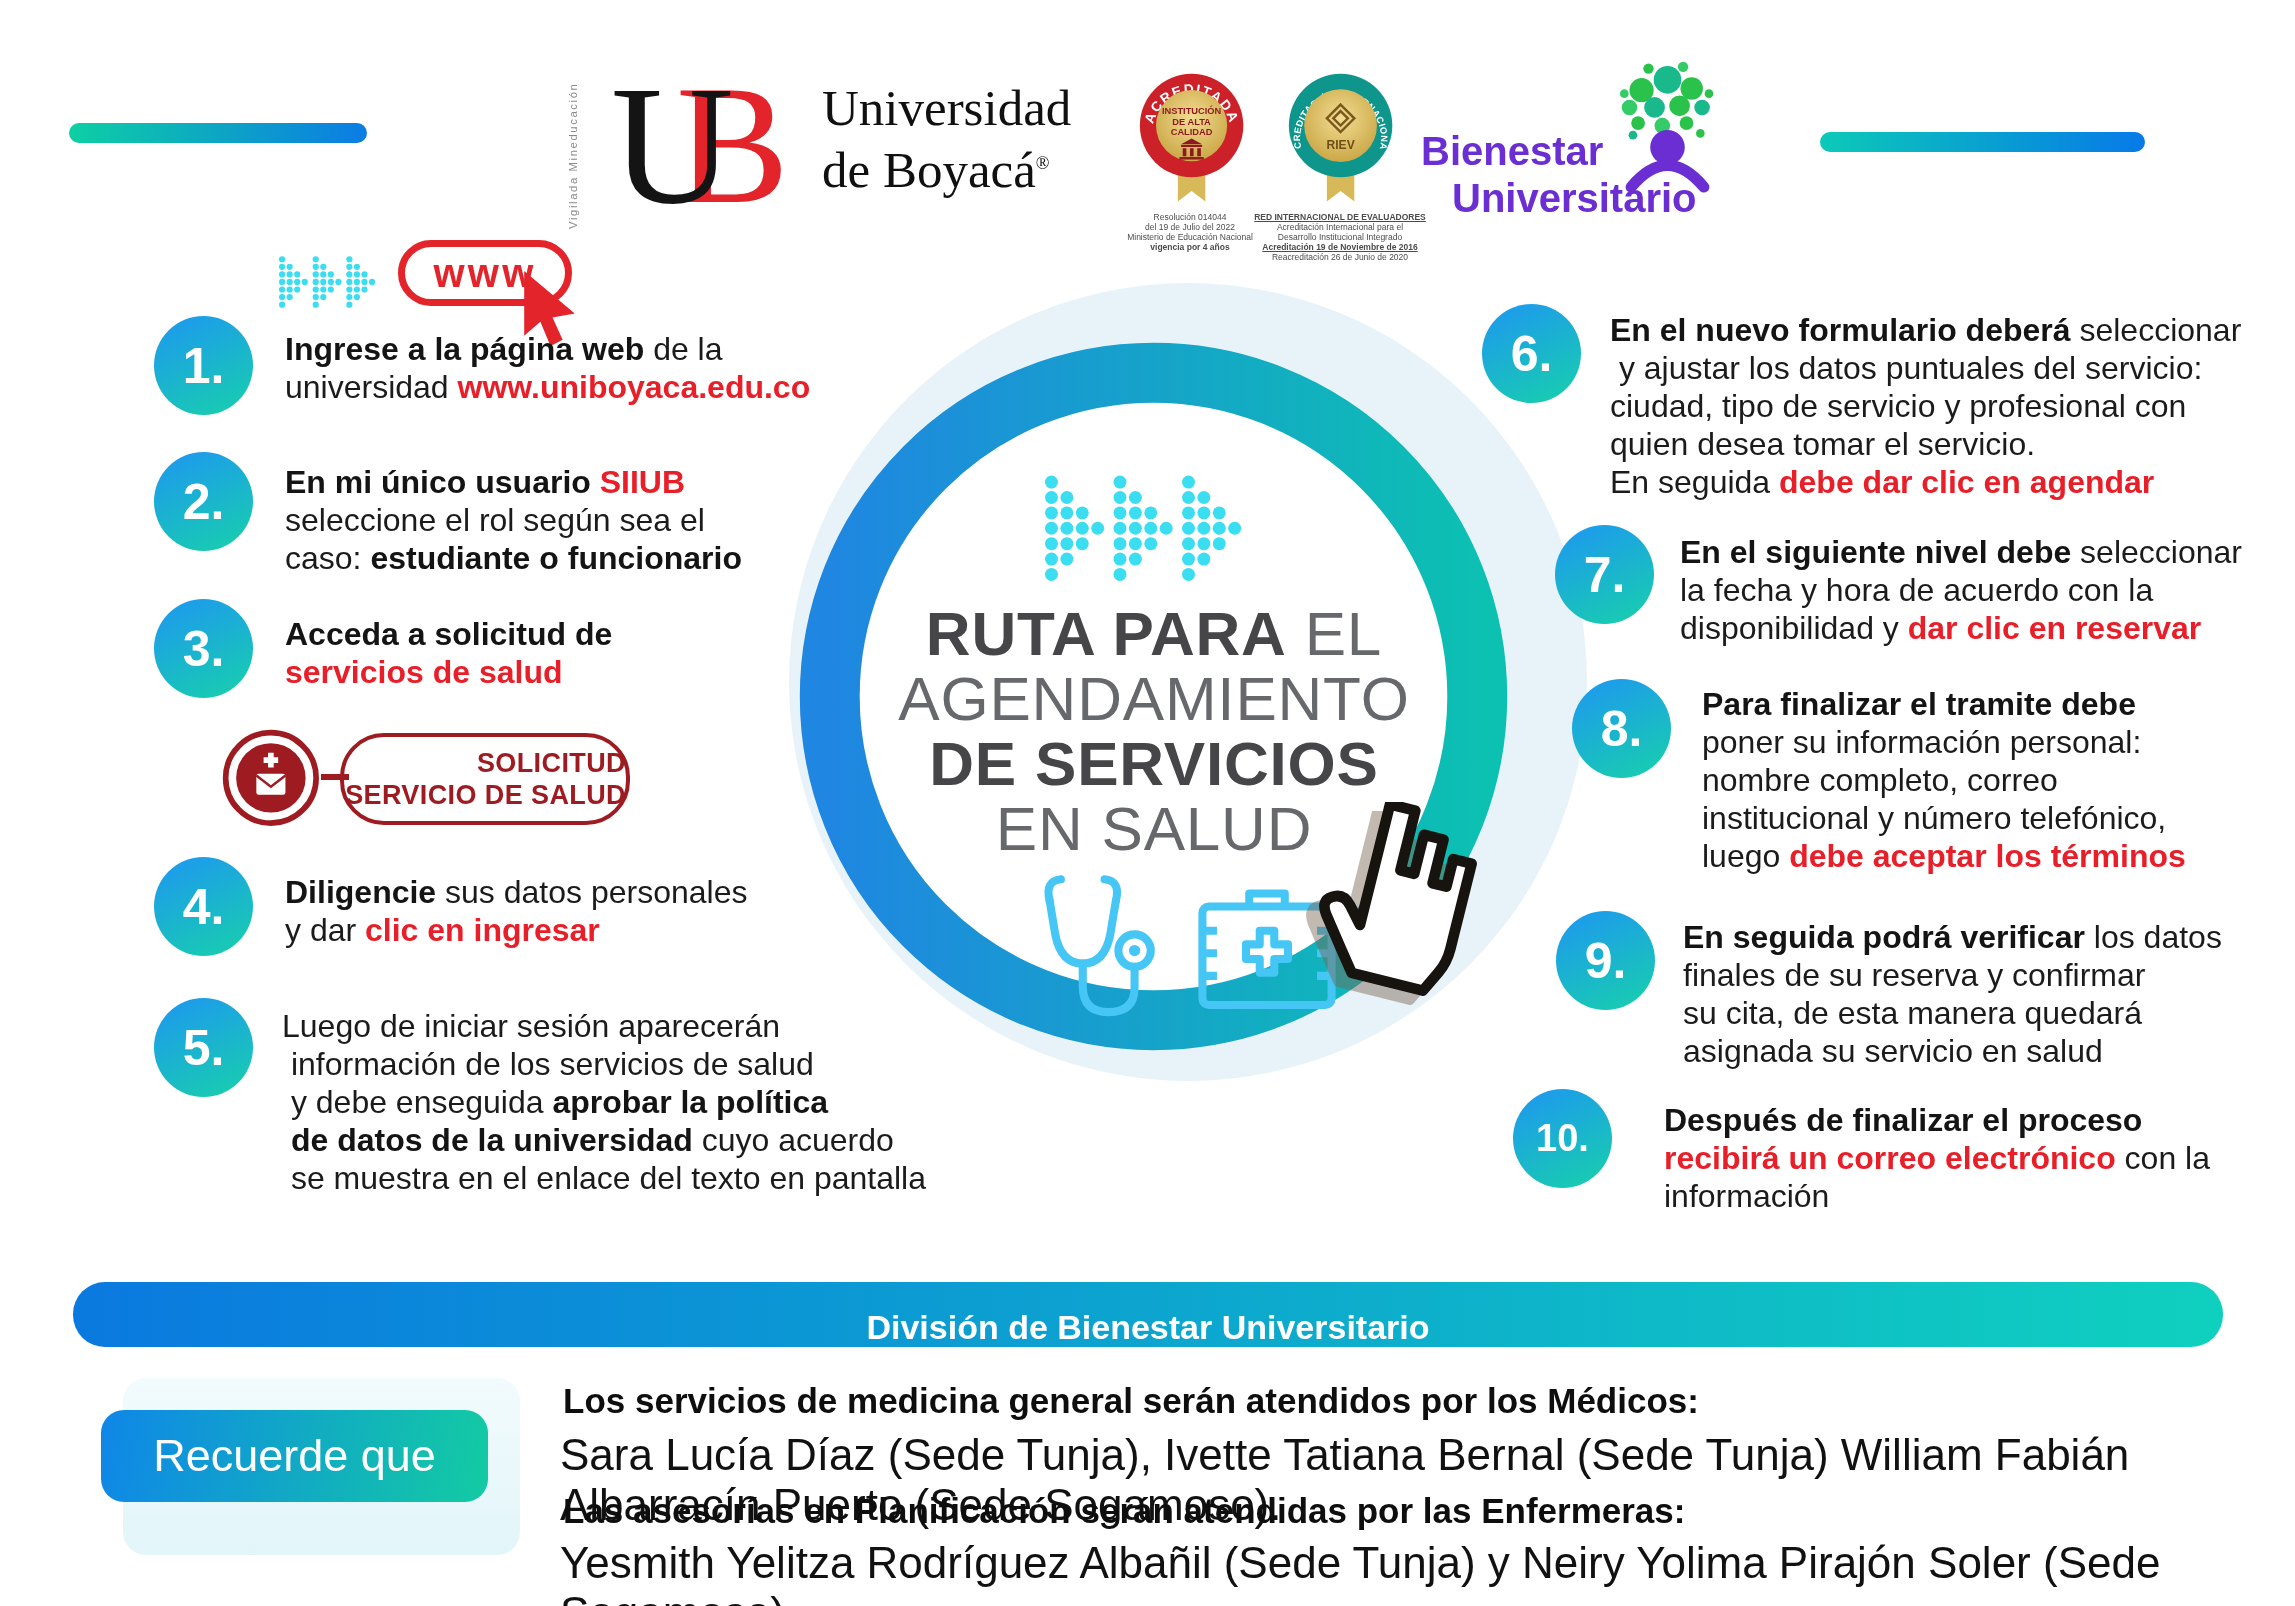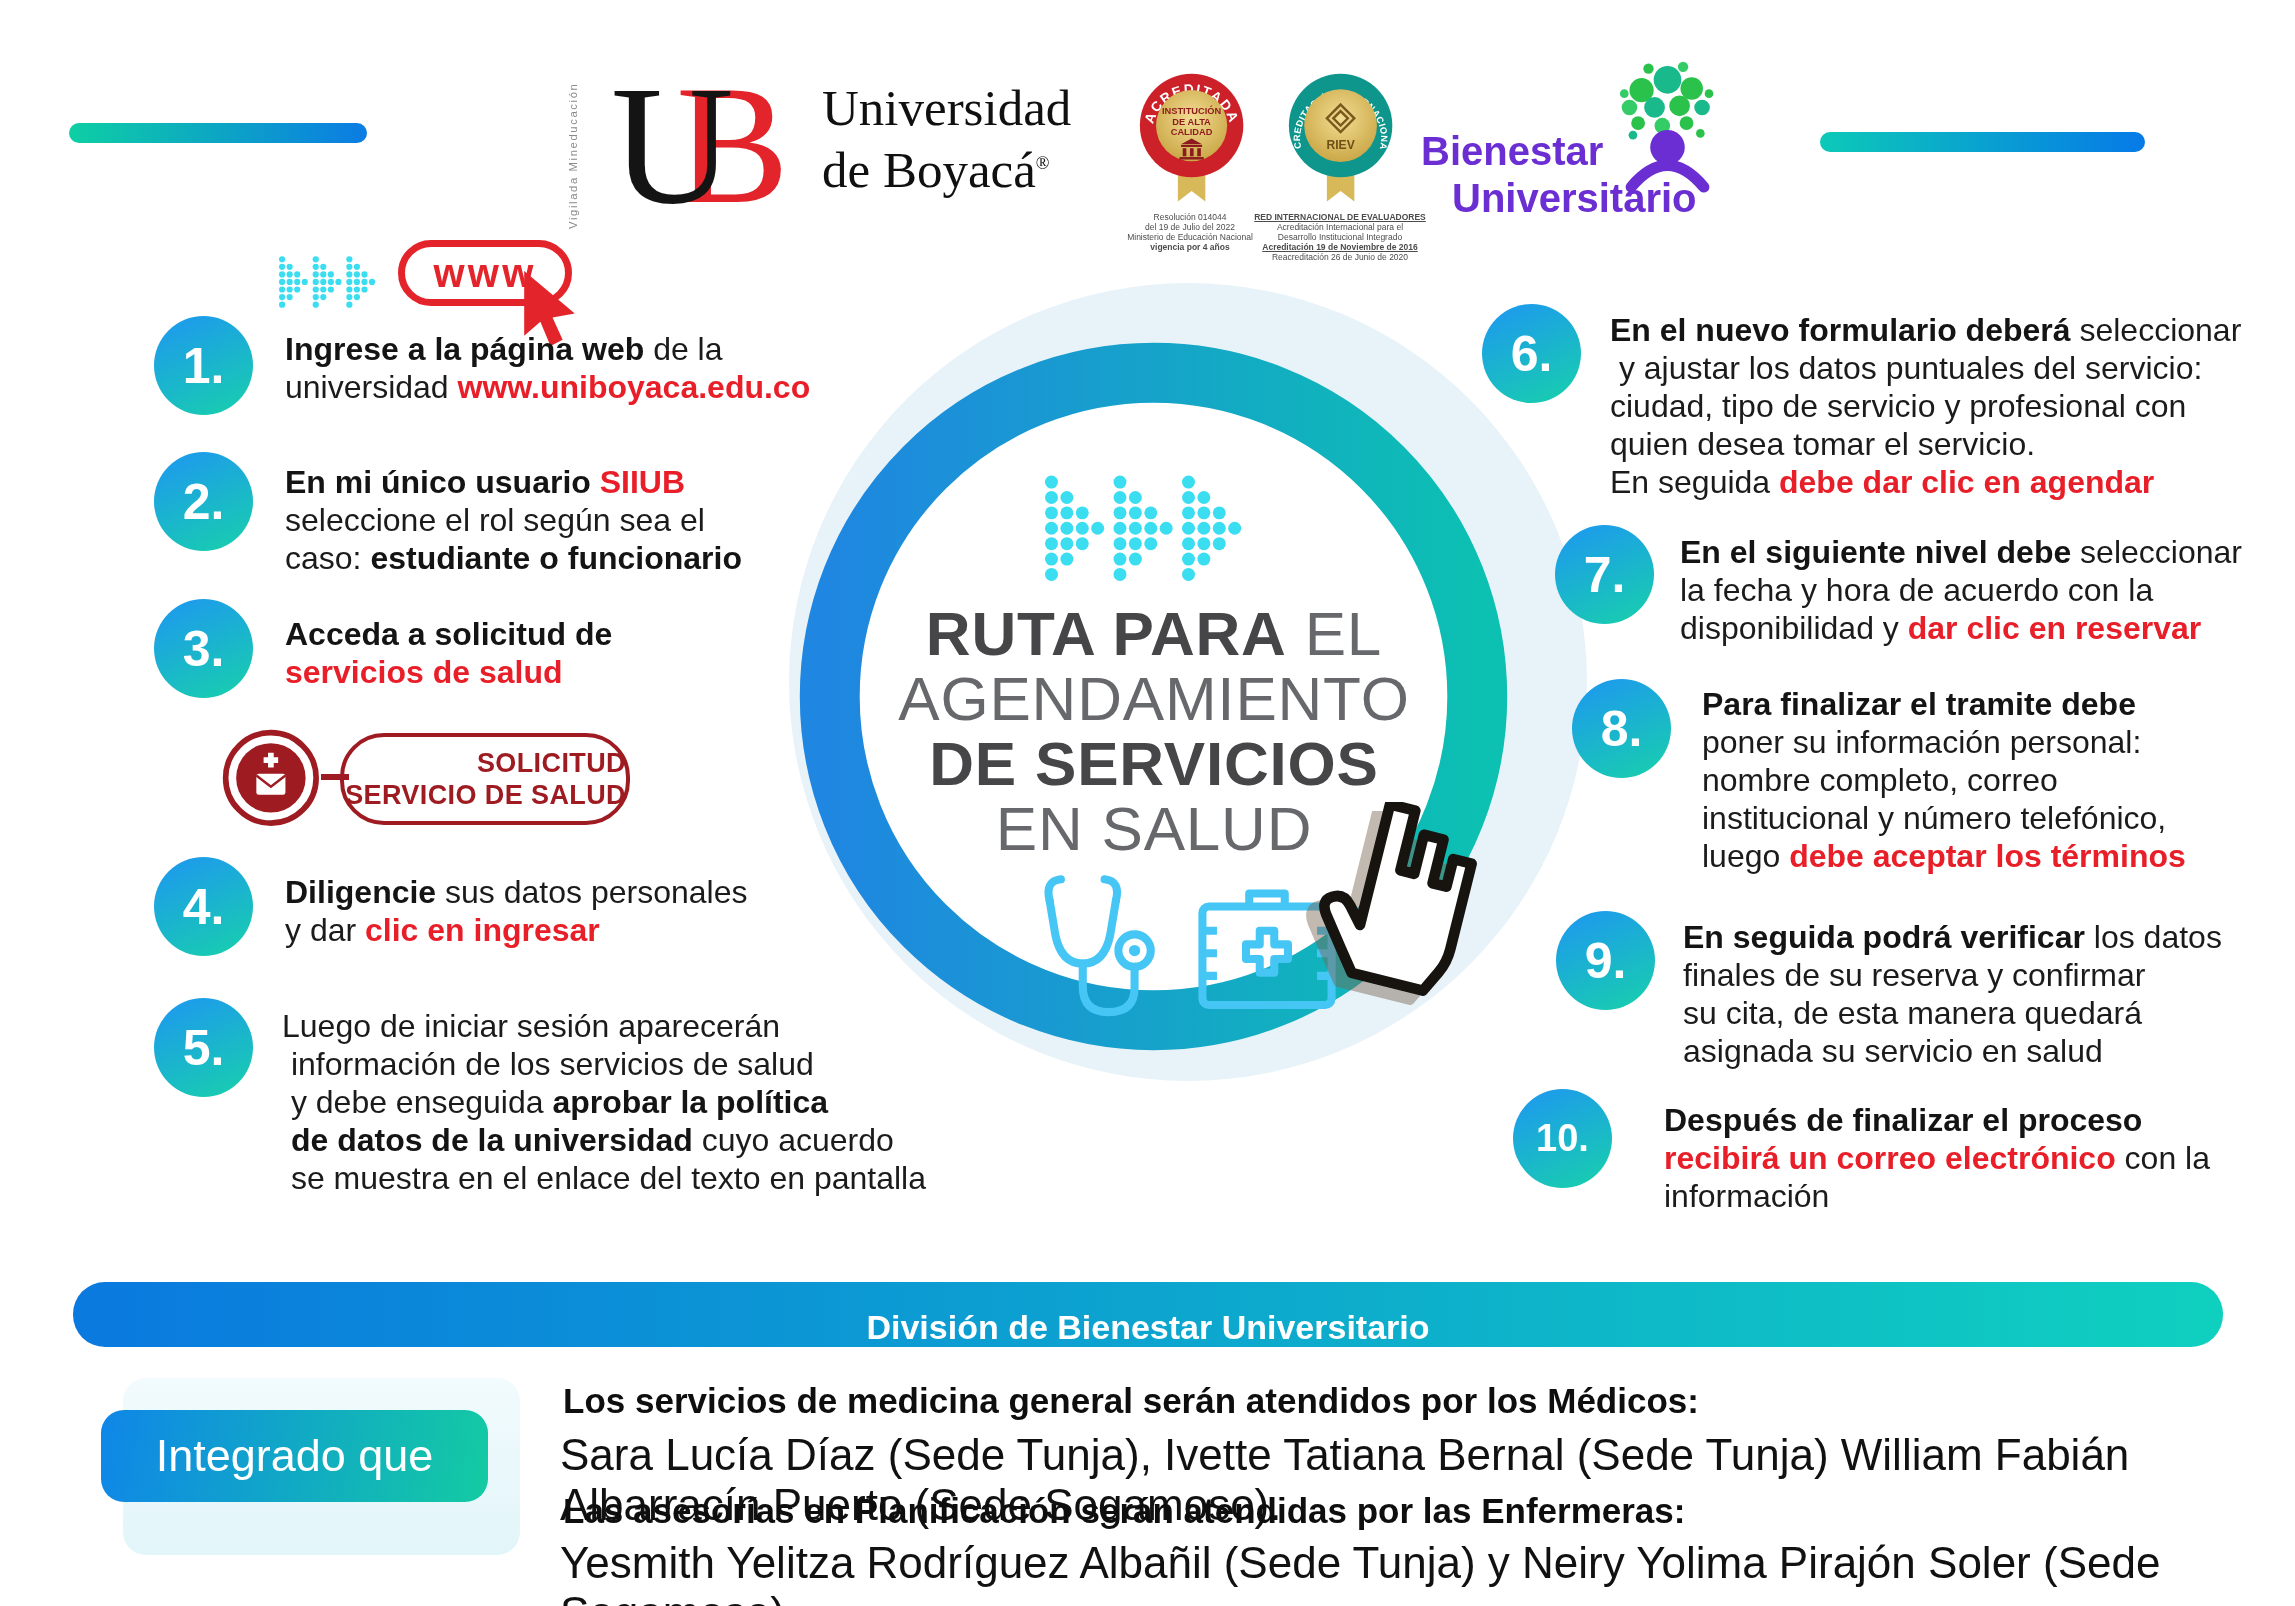--- a/index.html
+++ b/index.html
@@ -411,21 +411,21 @@
       <div class="step-line"><span class="seg-r">recibirá un correo electrónico </span><span class="seg-n">con la</span></div>
       <div class="step-line"><span class="seg-n">información</span></div>
     </div>
 
   <div class="abs banner">
     <span>División de Bienestar Universitario</span>
   </div>
 
   <div class="abs remcard"></div>
   <div class="abs rembtn">
-    <span>Integrado que</span>
+    <span>Recuerde que</span>
   </div>
 
   <div class="abs ftitle" style="left:563px;top:1381px">Los servicios de medicina general serán atendidos por los Médicos:</div>
   <div class="abs fnames" style="left:560px;top:1430px">Sara Lucía Díaz  (Sede Tunja), Ivette Tatiana Bernal (Sede Tunja) William Fabián Albarracín Puerto (Sede Sogamoso).</div>
   <div class="abs ftitle" style="left:563px;top:1491px">Las asesorías en Planificación serán atendidas por las Enfermeras:</div>
   <div class="abs fnames" style="left:560px;top:1538px">Yesmith Yelitza Rodríguez Albañil (Sede Tunja) y  Neiry Yolima Pirajón Soler (Sede Sogamoso).</div>
 
 </div>
 
 

